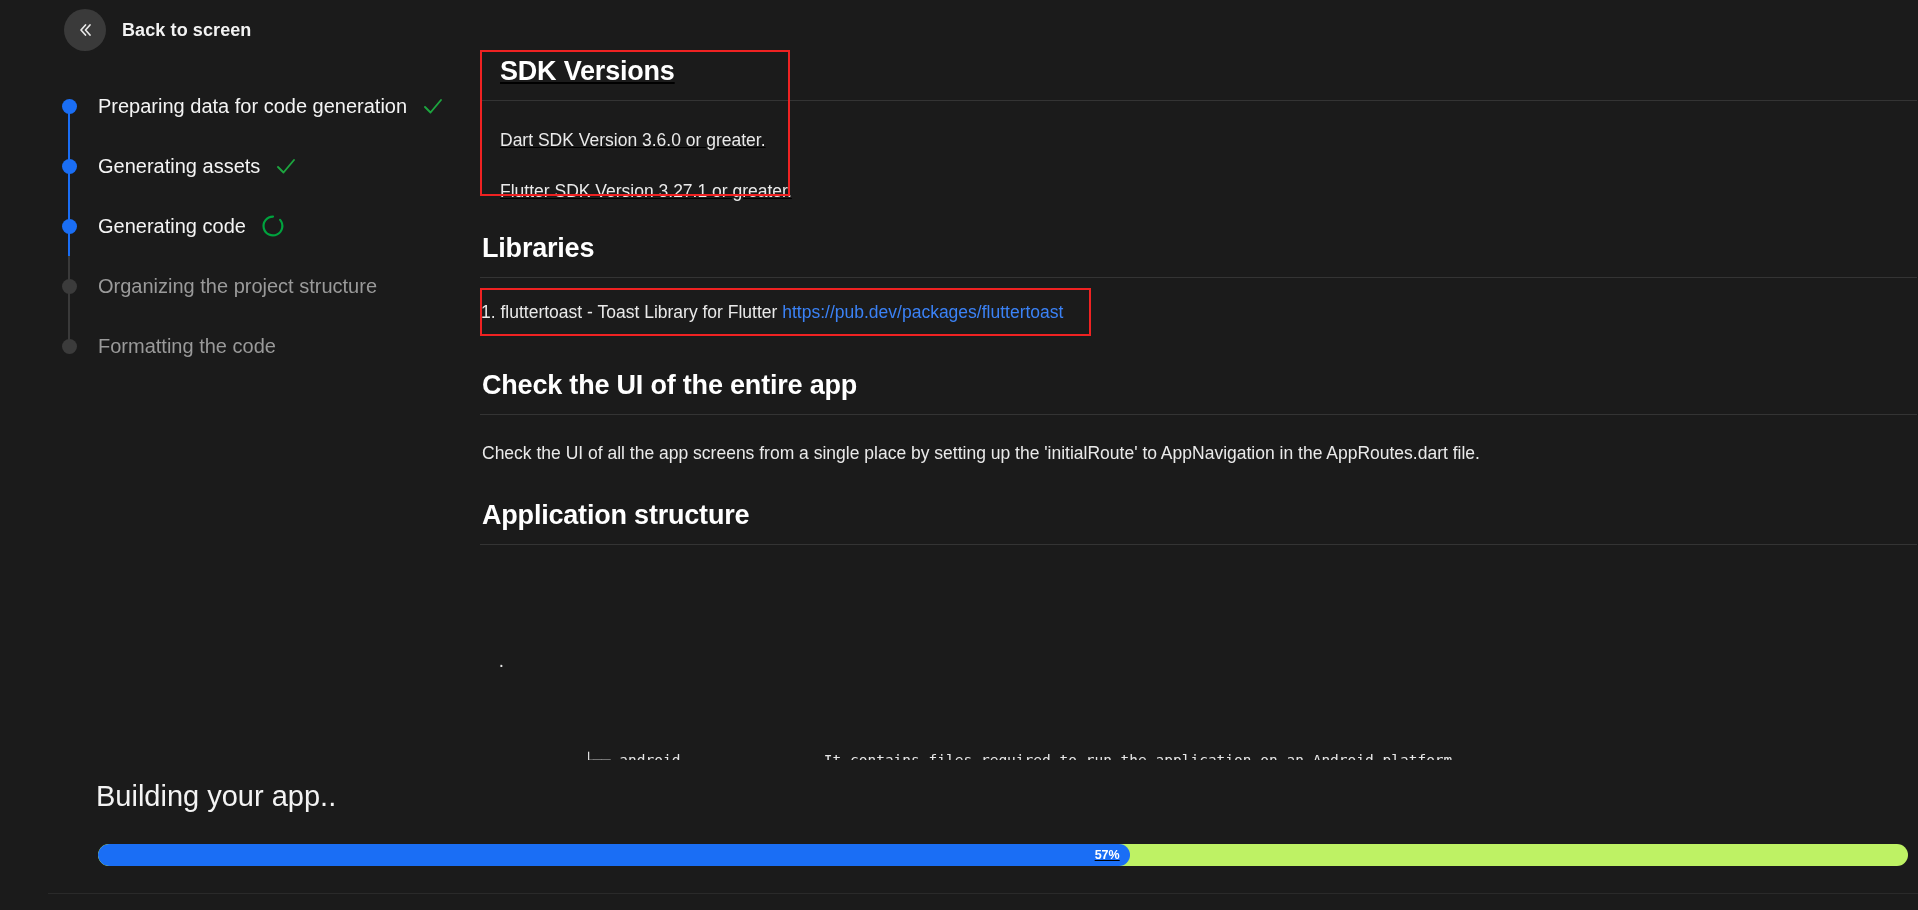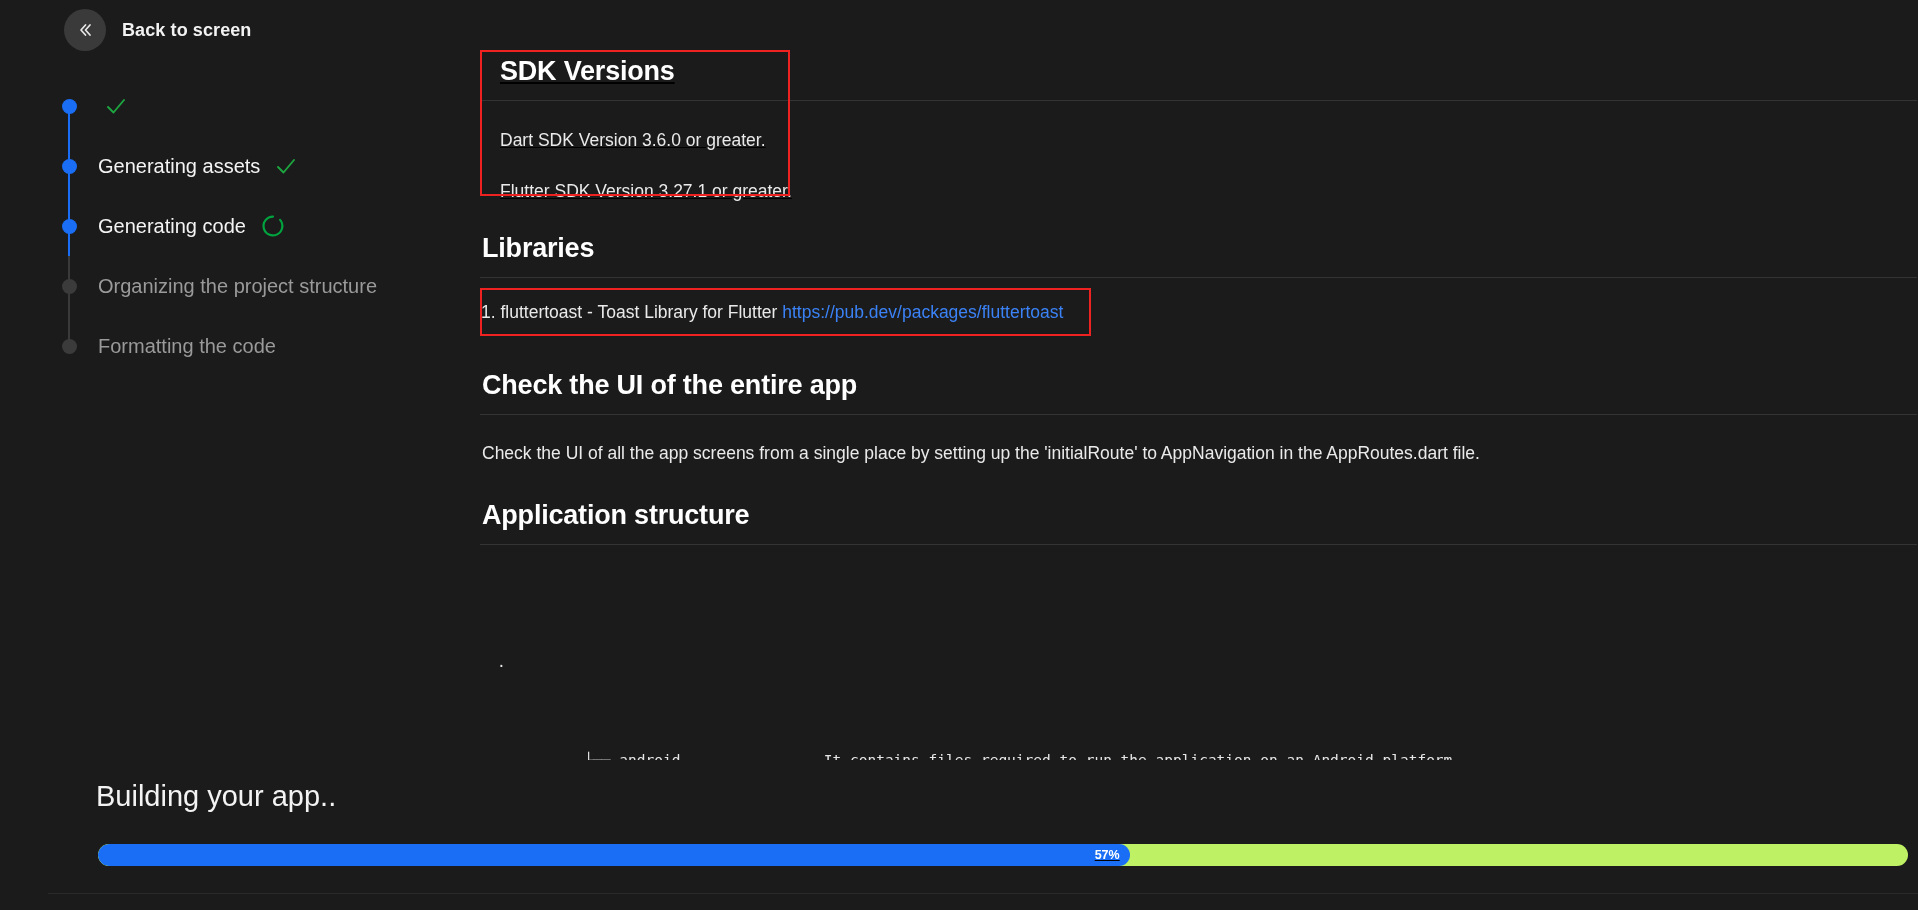--- a/index.html
+++ b/index.html
@@ -232,20 +232,21 @@
     <div class="back-label">Back to screen</div>
   </div>
 
   <div class="timeline">
 
     <div class="tl-row">
       <div class="tl-marker">
         <span class="tl-line active hide-top"></span>
         <span class="tl-dot active"></span>
       </div>
+      <div class="tl-text active">Preparing data for code generation</div>
       <span class="tl-status">
         <svg width="24" height="24" viewBox="0 0 24 24" fill="none" aria-hidden="true">
           <path d="M4 13 L9.5 18.5 L20 6" stroke="#1da53f" stroke-width="1.9" stroke-linecap="round" stroke-linejoin="round"></path>
         </svg>
       </span>
     </div>
 
     <div class="tl-row">
       <div class="tl-marker">
         <span class="tl-line active"></span>

